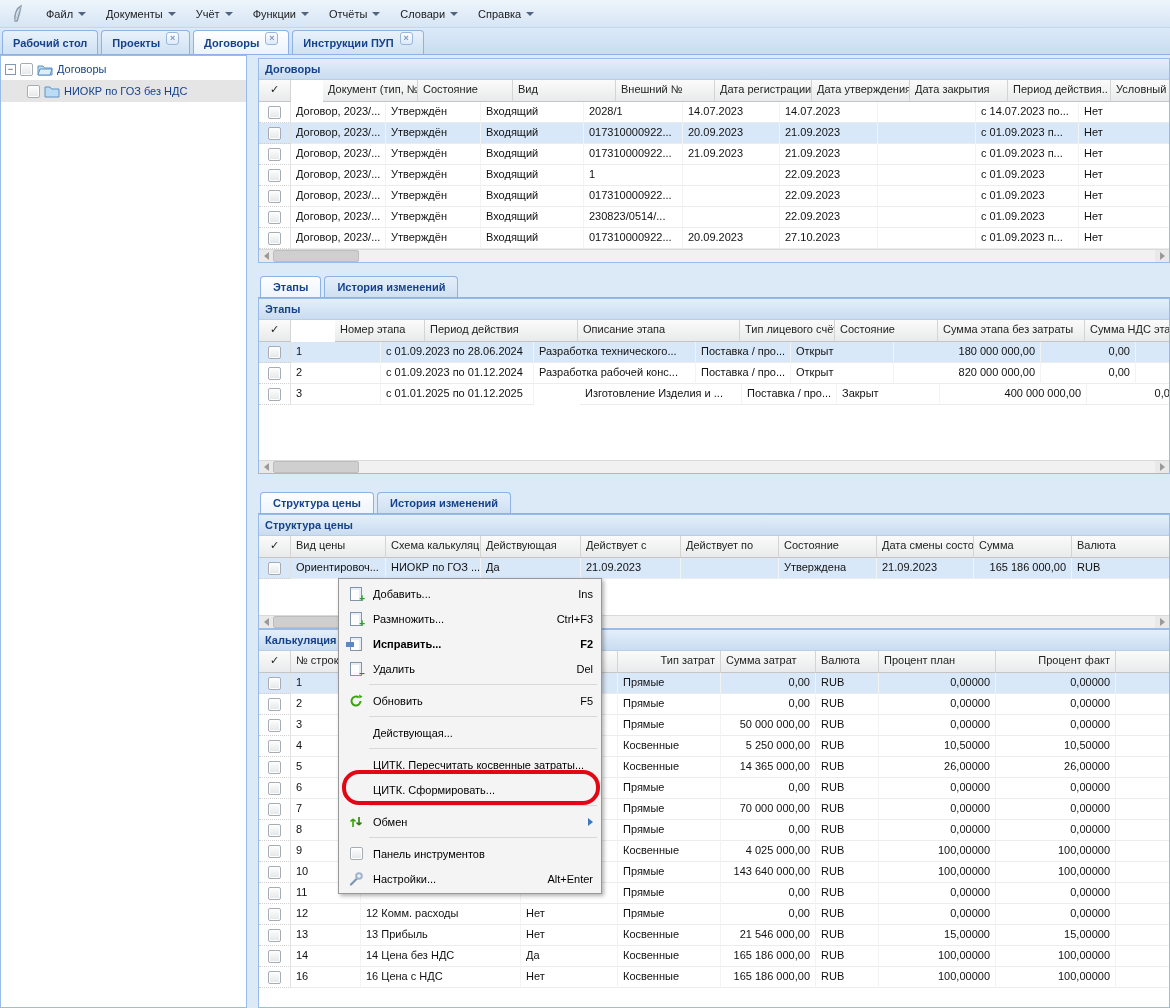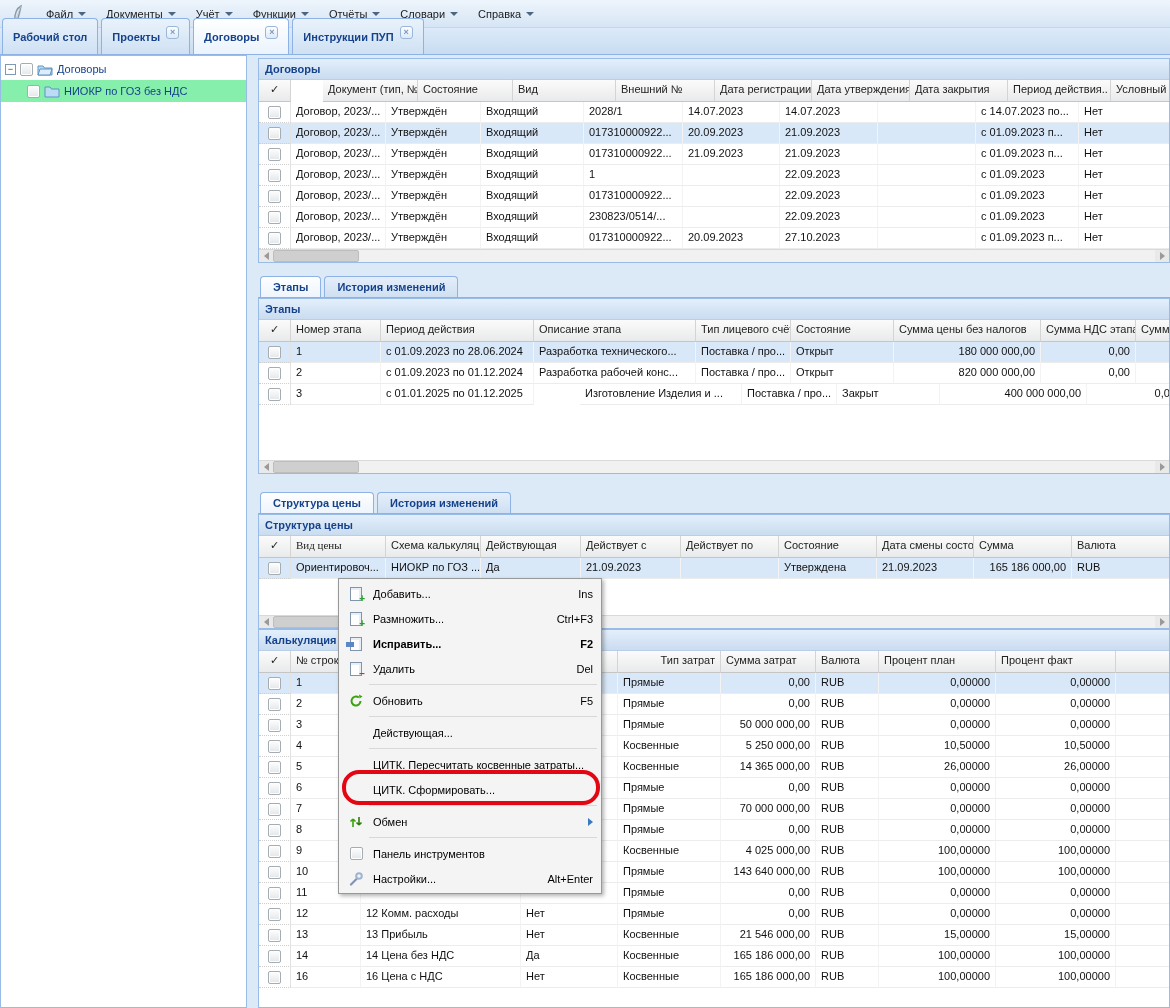--- a/index.html
+++ b/index.html
@@ -8,39 +8,39 @@
     background:#dce9f7; }
   
   .menubar { height:28px; background:linear-gradient(#eef5fc,#d6e5f5);
     display:flex; align-items:center; padding:0 6px; border-bottom:1px solid #c3d6ea; }
   .applogo { width:20px; height:20px; margin:0 8px 0 2px; }
   .menu-item { padding:4px 10px; display:flex; align-items:center; gap:5px; cursor:default; color:#1a1a1a; }
   .caret { width:0; height:0; border-left:4px solid transparent; border-right:4px solid transparent; border-top:4px solid #4d657e; margin-top:1px; }
   
   .tabstrip { height:27px; background:linear-gradient(#dceafa,#c8dcf0);
     border-bottom:1px solid #8db2e3; display:flex; align-items:flex-end; padding:3px 2px 0 2px; gap:3px; }
-  .tab { height:36px; display:flex; align-items:center; gap:6px; padding:0 10px;
+  .tab { height:24px; display:flex; align-items:center; gap:6px; padding:0 10px;
     border:1px solid #8db2e3; border-bottom:none; border-radius:4px 4px 0 0;
     background:linear-gradient(#e9f2fb,#cfe1f3); color:#15428b; font-weight:bold; }
   .tab.active { background:linear-gradient(#ffffff,#eaf3fc); }
   .tab-close { width:13px; height:13px; border:1px solid #9ab6d9; border-radius:3px;
     background:linear-gradient(#fdfefe,#dceafa); color:#7a97bd; font-size:9px; line-height:11px;
     text-align:center; transform:translateY(-4px); }
   
   .mainrow { display:flex; height:953px; }
   .sidebar { width:247px; background:#fff; border:1px solid #99bbe8; display:flex; flex-direction:column; }
   .side-hdr { height:24px; background:linear-gradient(#e3effb,#cadcf0); border-bottom:1px solid #99bbe8;
     color:#15428b; font-weight:bold; display:flex; align-items:center; padding:0 5px; }
   .side-hdr .sp { flex:1; }
   .tool-btn { width:20px; height:18px; border:1px solid #98b6d8; border-radius:3px; margin-left:3px;
     background:linear-gradient(#ffffff,#d8e7f5); display:flex; align-items:center; justify-content:center;
     color:#2a5c8a; font-weight:bold; font-size:11px; }
   .tree { flex:1; background:#fff; padding-top:2px; }
   .tree-row { height:22px; display:flex; align-items:center; gap:4px; padding-left:4px; }
-  .tree-row.sel { background:#86efac; }
+  .tree-row.sel { background:#e5e5e5; }
   .expander { width:11px; height:11px; border:1px solid #7e99b5; background:#fff; color:#333;
     font-size:9px; line-height:9px; text-align:center; }
   .cb { width:13px; height:13px; border:1px solid #a5acb2; border-radius:2px;
     background:linear-gradient(#fefefe,#e3e6e8); box-shadow:inset 0 0 0 1px #fff; flex:none; }
   .tree-label { color:#15428b; }
   .splitter { width:11px; background:#dce9f7; }
   .content { width:912px; display:flex; flex-direction:column; padding-top:3px; }
   
   .panel { border:1px solid #99bbe8; background:#fff; display:flex; flex-direction:column; }
   .panel-hdr { height:21px; background:linear-gradient(#e3effb,#cadcf0); border-bottom:1px solid #b9cfe8;
@@ -312,26 +312,26 @@
       <div class="subtab">
           <span>История изменений</span>
         </div>
     </div>
 
     <div class="panel">
       <div class="panel-hdr">Этапы</div>
       <div class="gbody" style="height:140px">
           <div class="ghead">
             <div class="hcell" style="width: 32px; text-align: center;">✓</div>
-            <div class="hcell" style="width: 90px;">Номер этапа</div>
+            <div class="hcell" style="width: 90px; margin-left: 44px;">Номер этапа</div>
             <div class="hcell" style="width: 153px;">Период действия</div>
             <div class="hcell" style="width: 162px;">Описание этапа</div>
             <div class="hcell" style="width: 95px;">Тип лицевого счёт</div>
             <div class="hcell" style="width: 103px;">Состояние</div>
-            <div class="hcell" style="width: 147px;">Сумма цены без налогов</div>
+            <div class="hcell" style="width: 147px;">Сумма этапа без затраты</div>
             <div class="hcell" style="width: 95px;">Сумма НДС этапа</div>
             <div class="hcell" style="width: 35px;">Сумм</div>
           </div>
           <div class="grow sel">
             <div class="gcell cbc" style="width: 32px;">
               <span class="cb"></span>
             </div>
             <div class="gcell" style="width: 90px;">1</div>
             <div class="gcell" style="width: 153px;">с 01.09.2023 по 28.06.2024</div>
             <div class="gcell" style="width: 162px;">Разработка технического...</div>
@@ -389,21 +389,21 @@
       <div class="subtab">
           <span>История изменений</span>
         </div>
     </div>
 
     <div class="panel">
       <div class="panel-hdr">Структура цены</div>
       <div class="gbody" style="height:79px">
           <div class="ghead">
             <div class="hcell" style="width: 32px; text-align: center;">✓</div>
-            <div class="hcell" style="width: 95px; font-family: Liberation Serif, serif;">Вид цены</div>
+            <div class="hcell" style="width: 95px;">Вид цены</div>
             <div class="hcell" style="width: 95px;">Схема калькуляци</div>
             <div class="hcell" style="width: 100px;">Действующая</div>
             <div class="hcell" style="width: 100px;">Действует с</div>
             <div class="hcell" style="width: 98px;">Действует по</div>
             <div class="hcell" style="width: 98px;">Состояние</div>
             <div class="hcell" style="width: 97px;">Дата смены состоя</div>
             <div class="hcell" style="width: 98px;">Сумма</div>
             <div class="hcell" style="width: 99px;">Валюта</div>
           </div>
           <div class="grow sel">
@@ -438,21 +438,21 @@
       <div class="gbody" style="flex:1">
           <div class="ghead">
             <div class="hcell" style="width: 32px; text-align: center;">✓</div>
             <div class="hcell" style="width: 70px;">№ строки</div>
             <div class="hcell" style="width: 160px;"></div>
             <div class="hcell" style="width: 97px;"></div>
             <div class="hcell" style="width: 103px; text-align: right;">Тип затрат</div>
             <div class="hcell" style="width: 95px;">Сумма затрат</div>
             <div class="hcell" style="width: 63px;">Валюта</div>
             <div class="hcell" style="width: 117px;">Процент план</div>
-            <div class="hcell" style="width: 120px;">Процент факт</div>
+            <div class="hcell" style="width: 120px; text-align: right;">Процент факт</div>
             <div class="hcell" style="width: 55px;"></div>
           </div>
           <div class="grow sel">
             <div class="gcell cbc" style="width: 32px;">
               <span class="cb"></span>
             </div>
             <div class="gcell" style="width: 70px;">1</div>
             <div class="gcell" style="width: 160px;"></div>
             <div class="gcell" style="width: 97px;"></div>
             <div class="gcell" style="width: 103px;">Прямые</div>

